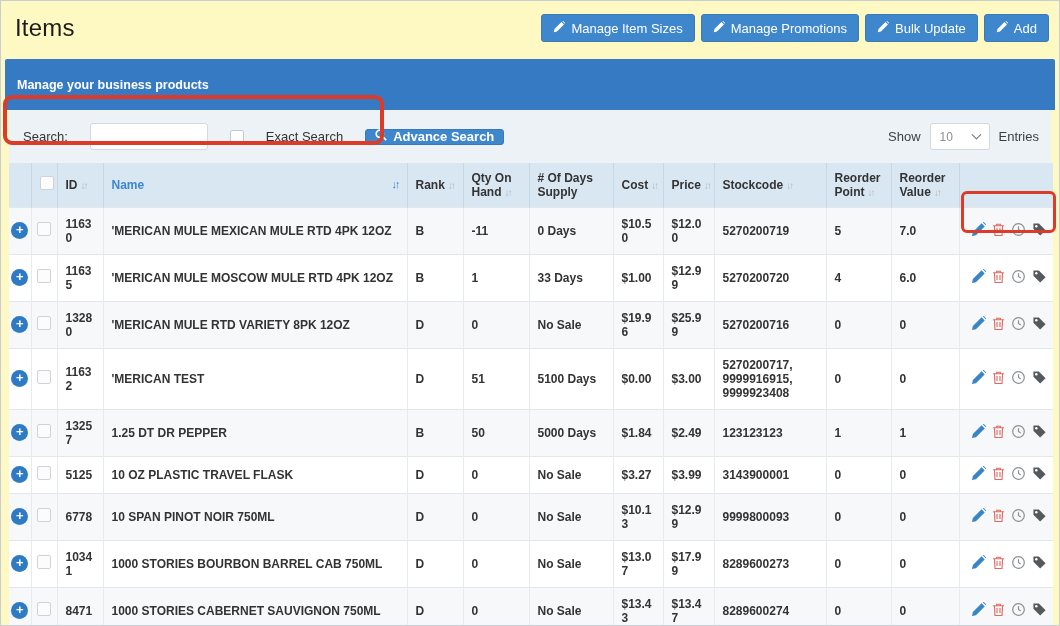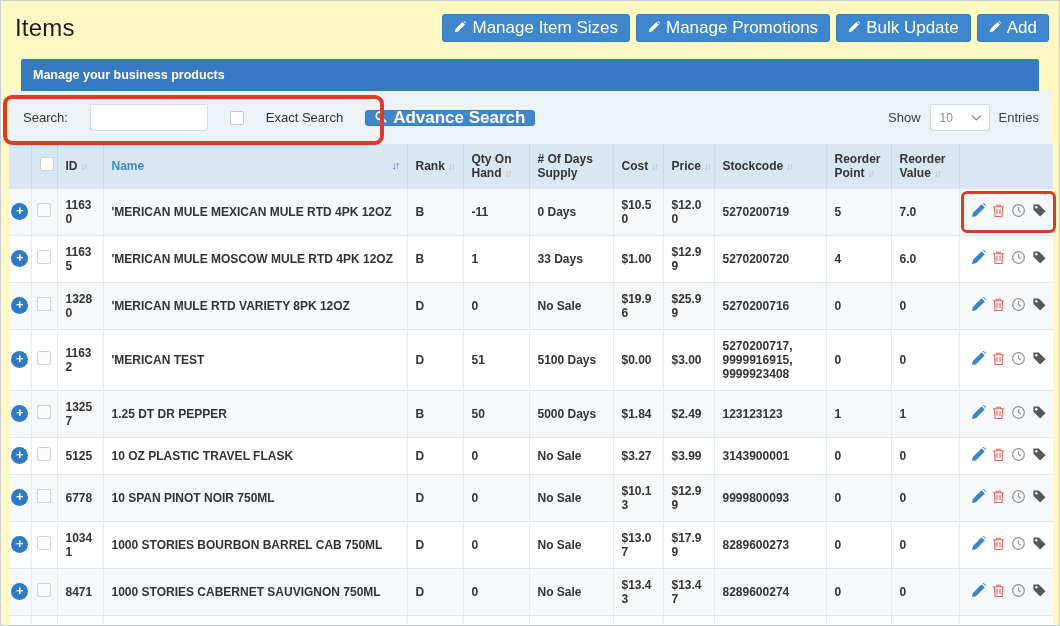--- a/index.html
+++ b/index.html
@@ -3,25 +3,25 @@
 <meta charset="utf-8">
 <style>
   * { box-sizing: border-box; }
   body { margin: 0; background: #fff; font-family: "Liberation Sans", sans-serif; }
   .page { position: relative; width: 1060px; height: 626px; background: #fef9c3; border: 1px solid #c9ced4; overflow: hidden; }
 
   
   .topbar { display: flex; justify-content: space-between; align-items: flex-start; padding: 13px 10px 0 14px; height: 58px; }
   .page-title { font-size: 24px; color: #1c1c1c; font-weight: 400; letter-spacing: .2px; }
   .btn-group { display: flex; gap: 6px; }
-  .btn { display: inline-flex; align-items: center; gap: 6px; background: #3e87cd; color: #fff; font-size: 17px; padding: 5px 11px; border-radius: 3px; border: 1px solid #3879b8; cursor: pointer; height: 28px; white-space: nowrap; }
+  .btn { display: inline-flex; align-items: center; gap: 6px; background: #3e87cd; color: #fff; font-size: 13px; padding: 5px 11px; border-radius: 3px; border: 1px solid #3879b8; cursor: pointer; height: 28px; white-space: nowrap; }
   .btn.green { background: #7cba66; border-color: #6fae5a; }
 
   
-  .banner { margin: 0 20px; background: #377ac4; color: #fff; font-weight: 700; font-size: 12.5px; height: 32px; display: flex; align-items: center; padding: 0 12px; border-radius: 2px 2px 0 0; }
+  .banner { margin: 0 4px; background: #377ac4; color: #fff; font-weight: 700; font-size: 12.5px; height: 51px; display: flex; align-items: center; padding: 0 12px; border-radius: 2px 2px 0 0; }
 
   .panel { margin: 0 8px; background: #edf2f7; }
 
   
   .toolbar { display: flex; justify-content: space-between; align-items: center; height: 53px; padding: 0 12px 0 14px; }
   .search-group { display: flex; align-items: center; gap: 22px; font-size: 13px; color: #333; }
   .search-input { width: 118px; height: 27px; border: 1px solid #d3d9df; border-radius: 3px; background: #fff; outline: none; padding: 0 6px; font-size: 13px; font-family: "Liberation Sans", sans-serif; }
   .fake-chk { width: 14px; height: 14px; border: 1px solid #c3c9cf; background: #fff; border-radius: 2px; display: inline-block; }
   .adv-btn { height: 16px; padding: 4px 9px; font-weight: bold; }
   .show-group { display: flex; align-items: center; gap: 9px; font-size: 13px; color: #3c4043; }

